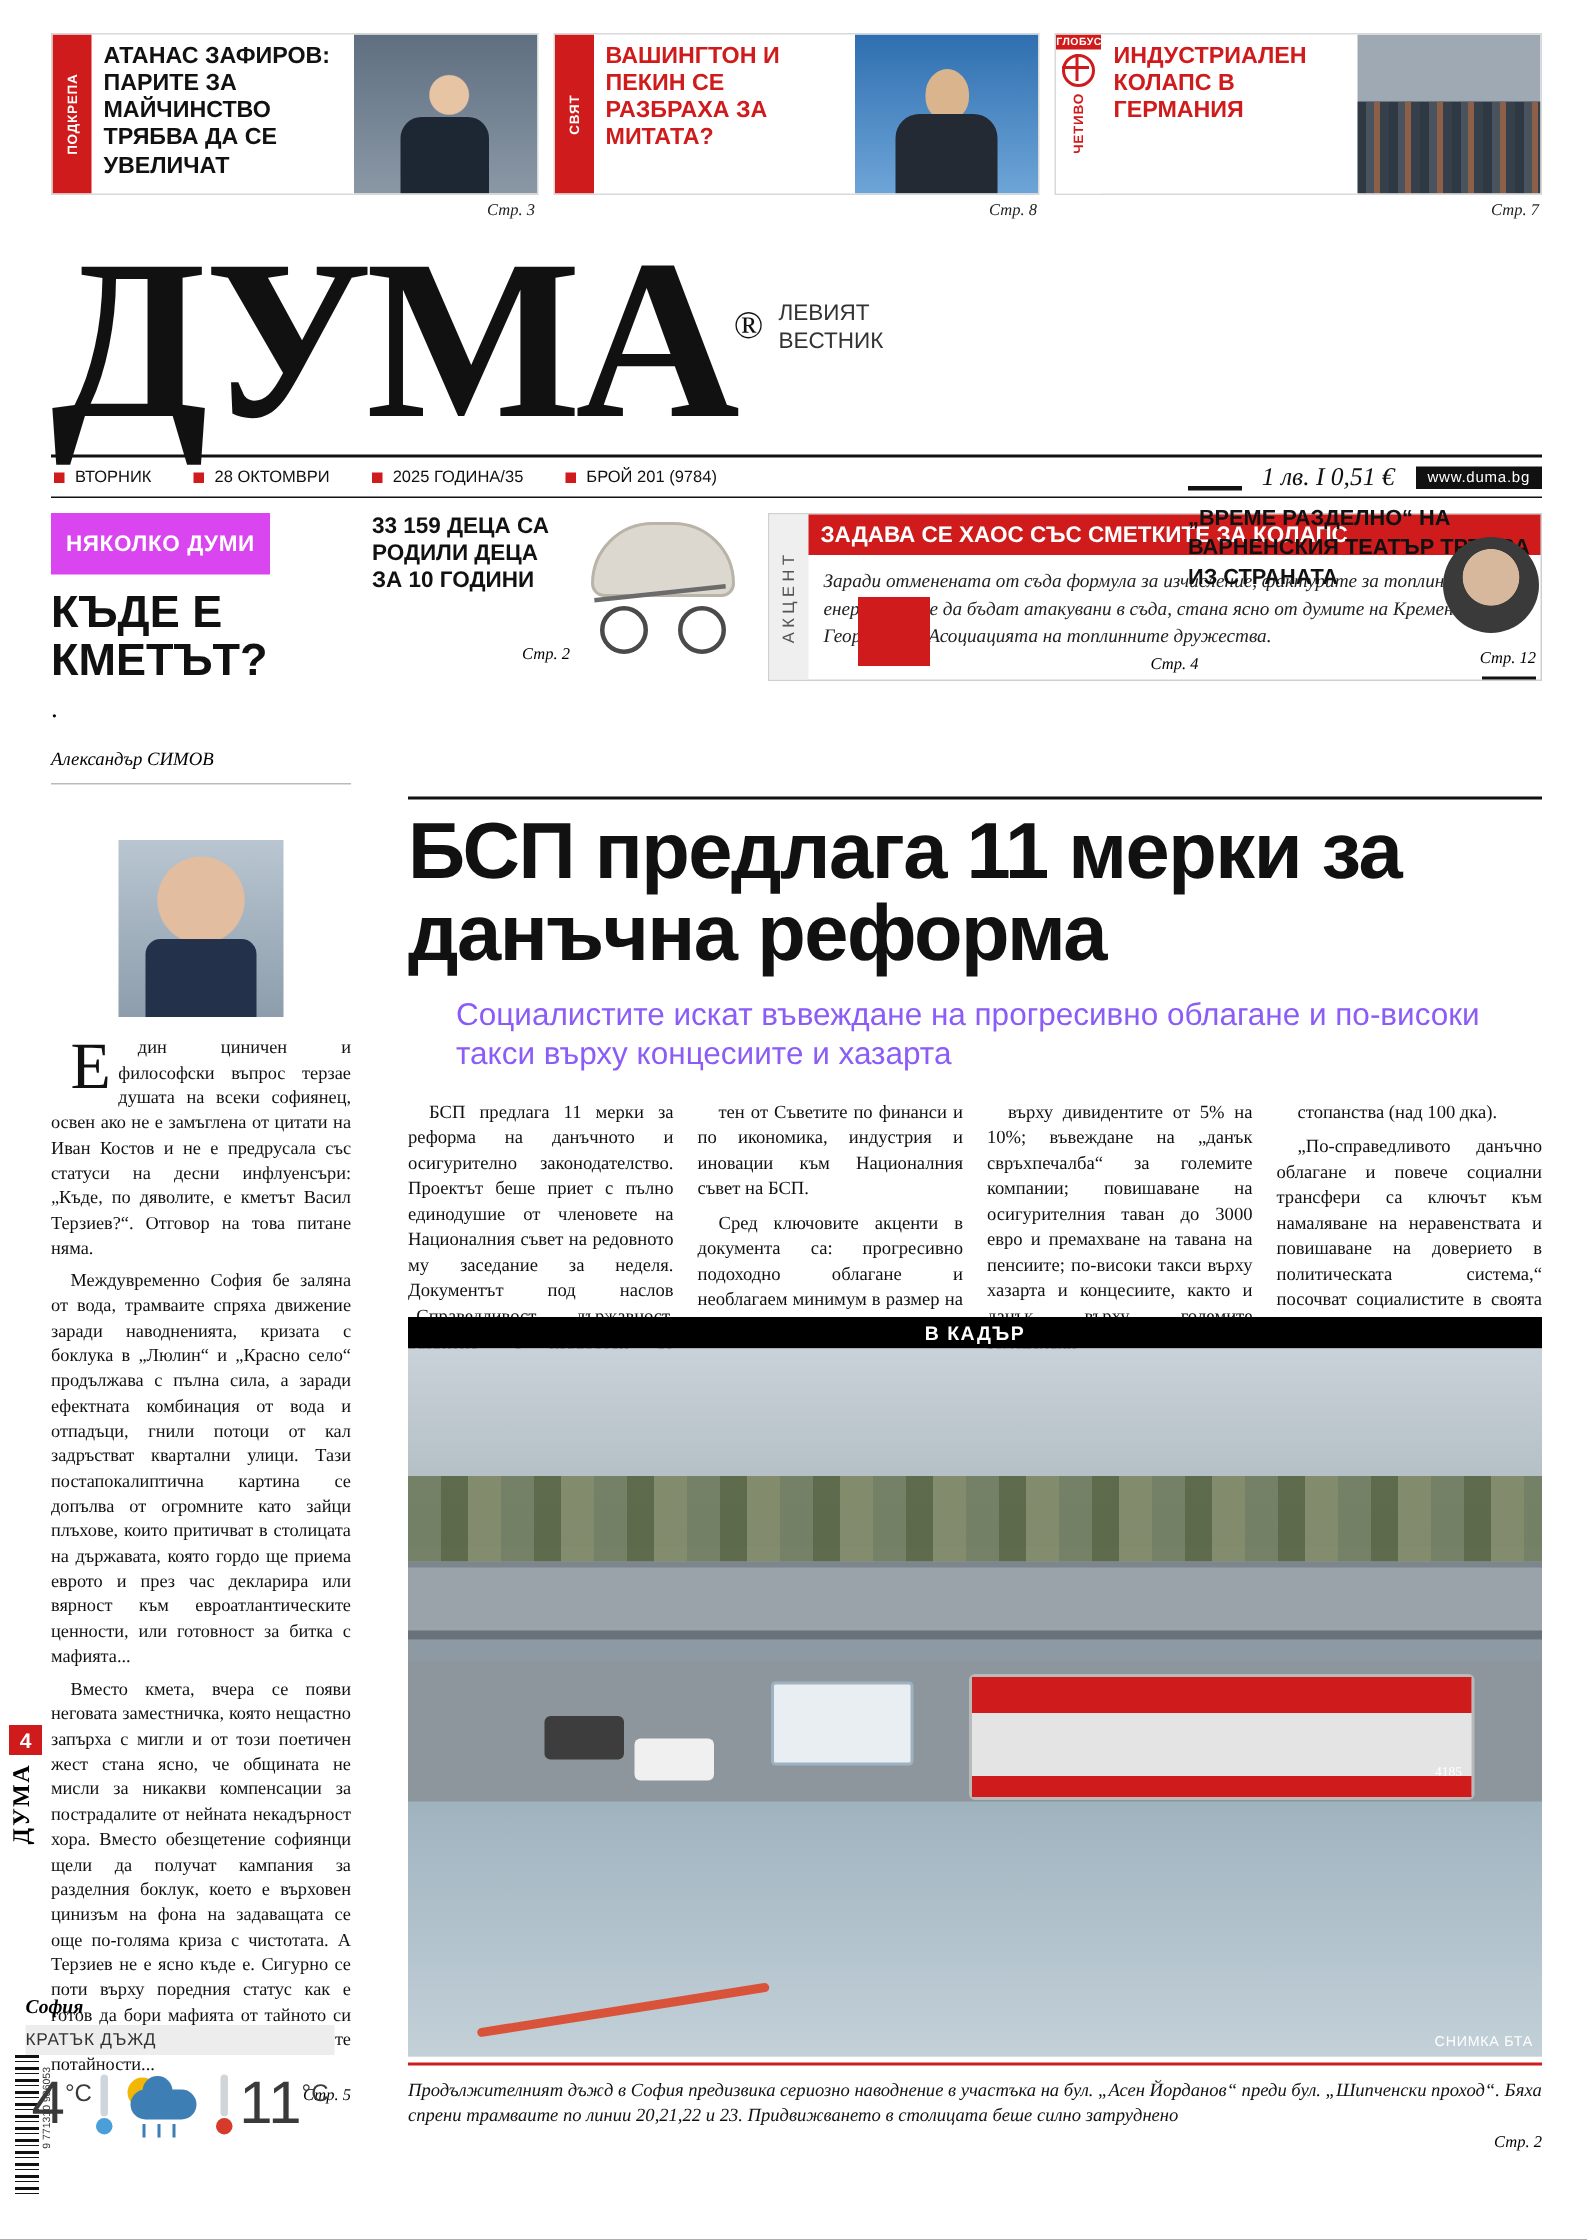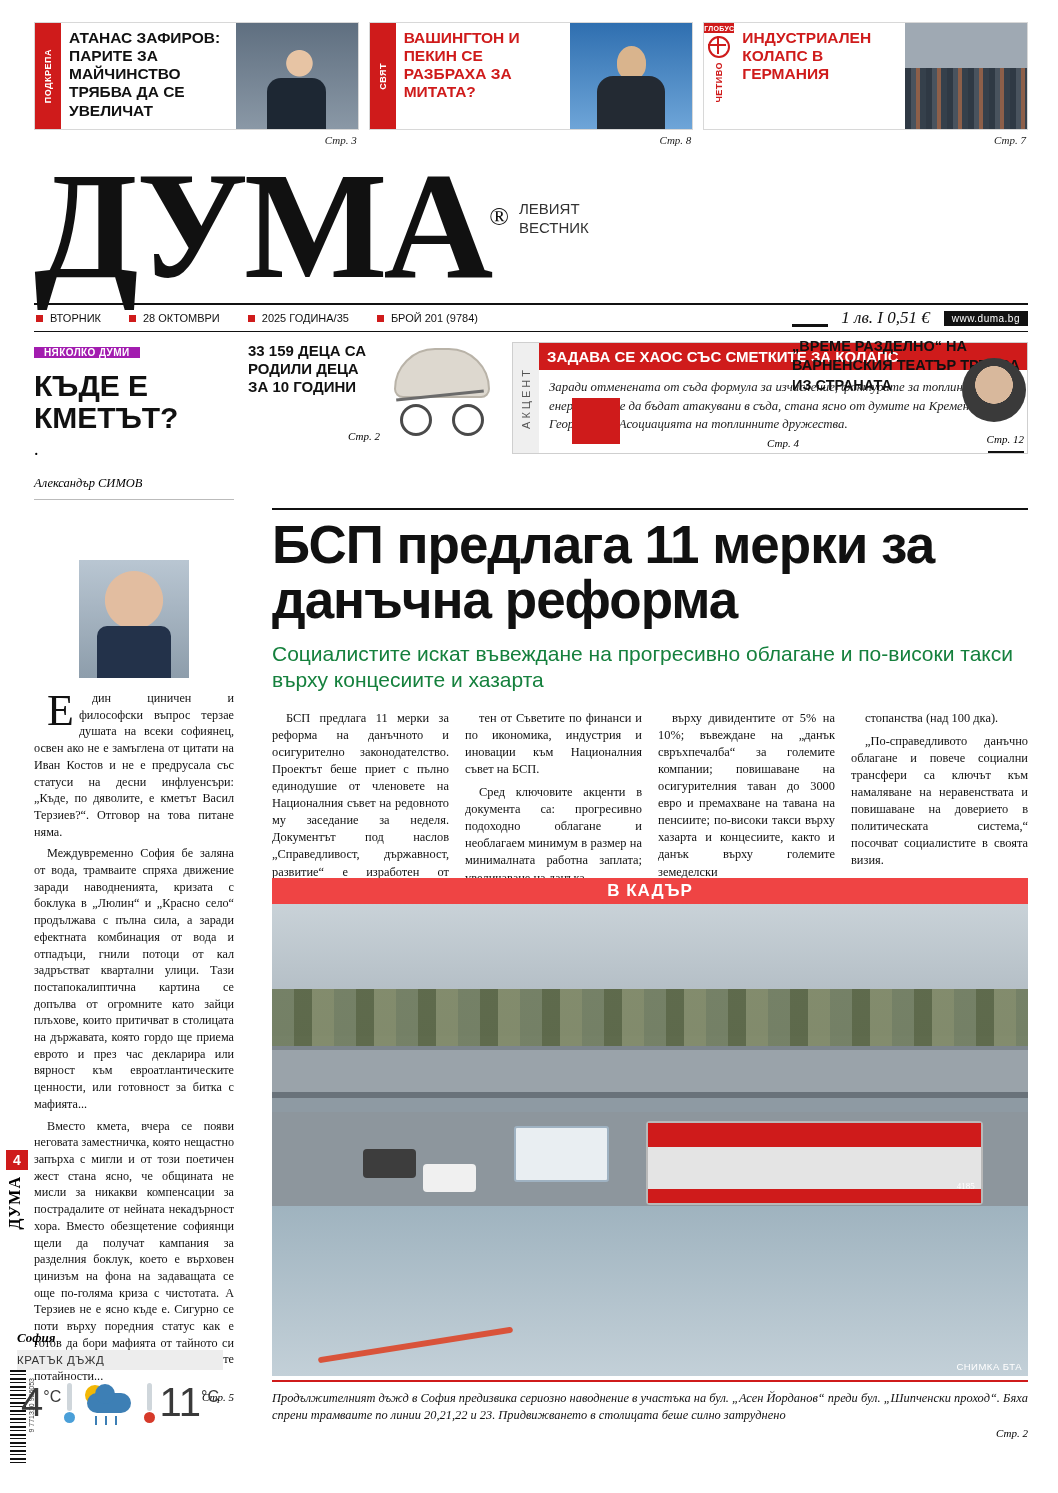--- a/index.html
+++ b/index.html
@@ -59,22 +59,22 @@
   .infobar{margin:6px 30px 0 34px;border-top:2px solid #111;border-bottom:1px solid #111;
     display:flex;align-items:center;height:26px;font-family:"Liberation Sans",sans-serif;font-size:11px;color:#111;}
   .infobar .sq{width:7px;height:7px;background:#cf1b1b;margin:0 7px 0 2px;display:inline-block;}
   .infobar .item{margin-right:26px;display:flex;align-items:center;}
   .infobar .price{margin-left:auto;font-family:"Liberation Serif",serif;font-style:italic;font-size:17px;margin-right:14px;}
   .site{background:#111;color:#fff;font-size:10px;padding:2px 8px;letter-spacing:.5px;}
 
   
   .strip2{display:flex;margin:10px 30px 0 34px;gap:14px;align-items:flex-start;}
   .col-left{width:200px;}
-  .tag-red{background:#a21caf;color:#fff;font-family:"Liberation Sans",sans-serif;font-size:10px;font-weight:bold;
-     padding:0 10px;display:inline-block;letter-spacing:.4px;}
+  .tag-red{background:#d946ef;color:#fff;font-family:"Liberation Sans",sans-serif;font-size:15px;font-weight:bold;
+     padding:12px 10px;display:inline-block;letter-spacing:.4px;}
   .op-title{font-family:"Liberation Sans",sans-serif;font-weight:bold;font-size:30px;line-height:1.06;margin-top:10px;color:#111;}
   .op-author{font-style:italic;font-size:12.5px;margin-top:22px;border-bottom:1px solid #bbb;padding-bottom:8px;}
 
   .babies{width:250px;display:flex;gap:6px;}
   .babies-txt{font-family:"Liberation Sans",sans-serif;font-weight:bold;font-size:15px;line-height:1.2;color:#111;}
   .pram{width:112px;height:96px;position:relative;}
   .pram-body{position:absolute;left:8px;top:6px;width:92px;height:46px;background:#ddd8cf;border:2px solid #b9b3a8;
      border-radius:46px 46px 10px 10px;}
   .pram-bar{position:absolute;left:10px;top:52px;width:88px;height:3px;background:#6b6b6b;transform:rotate(-6deg);}
   .pram-w1,.pram-w2{position:absolute;width:26px;height:26px;border:3px solid #4a4a4a;border-radius:50%;top:62px;}
@@ -89,21 +89,21 @@
   .accent-head{background:#cf1b1b;color:#fff;font-family:"Liberation Sans",sans-serif;font-weight:bold;font-size:15px;
     padding:5px 8px;}
   .accent-body{font-style:italic;font-size:12.8px;line-height:1.42;padding:8px 10px 4px;color:#222;}
   .accent-page{font-style:italic;font-size:11px;text-align:center;padding:0 6px 4px;}
 
   
   .main{margin:8px 30px 0 272px;}
   .main-rule{border-top:2px solid #111;}
   .headline{font-family:"Liberation Sans",sans-serif;font-weight:bold;font-size:53px;line-height:1.03;
      letter-spacing:-1px;color:#111;margin-top:8px;}
-  .subhead{font-family:"Liberation Sans",sans-serif;font-size:21px;line-height:1.25;color:#15803d;margin-top:14px;}
+  .subhead{font-family:"Liberation Sans",sans-serif;font-size:21px;line-height:1.25;color:#8b5cf6;margin-top:14px;margin-left:32px;}
   .cols{display:flex;gap:16px;margin-top:16px;font-size:12.4px;line-height:1.38;text-align:justify;color:#111;}
   .cols p{margin:0 0 6px;text-indent:14px;}
   .cols .col{flex:1;}
   .bold-it{font-weight:bold;font-style:italic;text-align:right;text-indent:0;}
 
   
   .opinion{position:absolute;left:34px;top:560px;width:200px;}
   .op-photo{width:110px;height:118px;margin:0 auto;
      background:radial-gradient(circle at 50% 34%,#e2bda0 0 30%,transparent 31%),linear-gradient(#b9c6d2,#8d9dab);}
   .op-photo-in{width:100%;height:100%;position:relative;}
@@ -135,21 +135,21 @@
   .vside .num{background:#cf1b1b;color:#fff;font-family:"Liberation Sans",sans-serif;font-weight:bold;font-size:14px;padding:2px 0;}
   .vside .nm{writing-mode:vertical-rl;transform:rotate(180deg);font-family:"Liberation Serif",serif;font-weight:bold;
      font-size:16px;margin-top:6px;letter-spacing:1px;}
   .barcode{position:absolute;left:10px;top:1370px;width:16px;height:96px;
      background:repeating-linear-gradient(180deg,#111 0 2px,#fff 2px 4px,#111 4px 5px,#fff 5px 8px);}
   .barcode-txt{position:absolute;left:28px;top:1378px;writing-mode:vertical-rl;transform:rotate(180deg);
      font-size:7px;font-family:"Liberation Sans",sans-serif;color:#333;}
 
   
   .photo-wrap{position:absolute;left:272px;top:878px;right:30px;}
-  .kadar{background:#ef4444;color:#fff;font-family:"Liberation Sans",sans-serif;font-weight:bold;font-size:17px;
+  .kadar{background:#000000;color:#fff;font-family:"Liberation Sans",sans-serif;font-weight:bold;font-size:13px;
      text-align:center;padding:3px 0;letter-spacing:1px;}
   .bigphoto{height:472px;position:relative;overflow:hidden;
      background:linear-gradient(#b9c3cb 0 30%, #8e9aa3 30% 46%, #9fb0bb 46% 60%, #b6c4cd 60% 100%);}
   .bp-sky{position:absolute;left:0;top:0;width:100%;height:28%;background:linear-gradient(#c9d2d8,#aab5bd);}
   .bp-trees{position:absolute;left:0;top:18%;width:100%;height:16%;
      background:repeating-linear-gradient(90deg,#6e7a5c 0 22px,#55613f 22px 40px,#7d8663 40px 62px);opacity:.9;}
   .bp-bridge{position:absolute;left:0;top:30%;width:100%;height:9%;background:#9aa3aa;border-top:4px solid #7d868d;border-bottom:6px solid #69727a;}
   .bp-water{position:absolute;left:0;top:64%;width:100%;height:36%;
      background:linear-gradient(#9fb3bf,#c3d0d8);}
   .bp-road{position:absolute;left:0;top:44%;width:100%;height:22%;background:#8d969d;}

